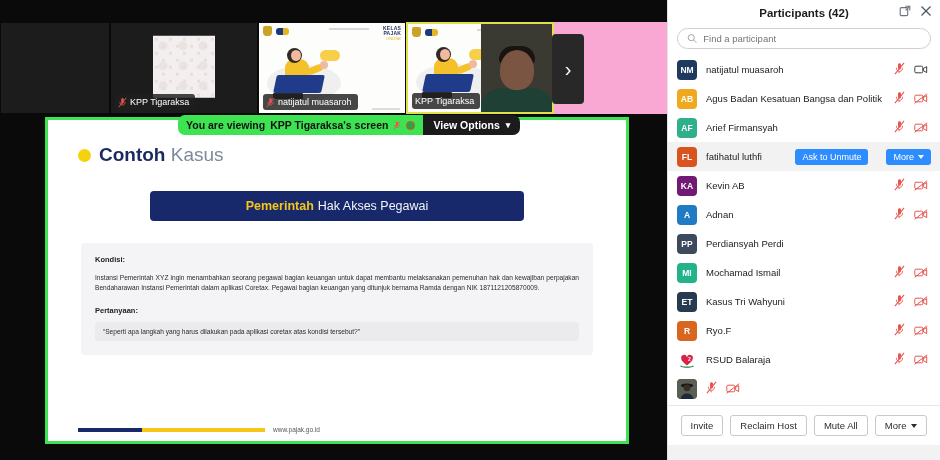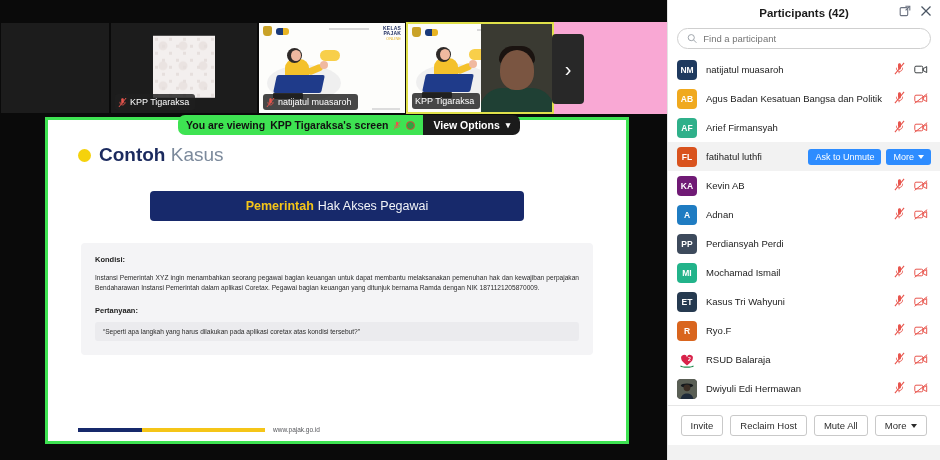--- a/index.html
+++ b/index.html
@@ -182,21 +182,21 @@
   }
   .prow.highlight { background: #f2f2f2; }
   .avatar {
     width: 20px; height: 20px; border-radius: 4px;
     display: flex; align-items: center; justify-content: center;
     color: #fff; font-size: 8.5px; font-weight: bold; flex: 0 0 auto;
   }
   .avatar.img { background: #4b4b4b; overflow: hidden; position: relative; }
   .pname { flex: 1; font-size: 9.5px; color: #1c1c1c; white-space: nowrap; overflow: hidden; }
   .picons { display: flex; align-items: center; gap: 9px; margin-right: 3px; }
-  .row-actions { display: flex; align-items: center; gap: 5px; }
+  .row-actions { display: flex; align-items: center; gap: 18px; }
   .btn-blue {
     background: #2d8cff; color: #fff; border: none; border-radius: 3px;
     font-size: 9px; padding: 3px 7px; font-family: "Liberation Sans", sans-serif;
   }
   .btn-blue.more { display: flex; align-items: center; gap: 4px; }
   #panel-footer {
     height: 40px; border-top: 1px solid #e6e6e6;
     display: flex; align-items: center; justify-content: space-around;
     padding: 0 9px; background: #fff;
   }
@@ -562,21 +562,20 @@
         </div>
         <div class="prow">
           <span class="avatar img">
             <svg width="20" height="20" viewBox="0 0 20 20">
   <rect width="20" height="20" rx="4" fill="#5a5f55"></rect>
   <ellipse cx="10" cy="6.6" rx="6.2" ry="2.1" fill="#14181c"></ellipse>
   <circle cx="10" cy="8.8" r="3.4" fill="#3a2d24"></circle>
   <path d="M3.6 20c.8-4 3.3-5.6 6.4-5.6s5.6 1.6 6.4 5.6z" fill="#1e2a3a"></path>
 </svg>
           </span>
-          <span class="pname">Dwiyuli Edi Hermawan</span>
           <span class="picons">
             <span><svg width="11" height="13" viewBox="0 0 10 12">
   <path d="M5 1.2c-.8 0-1.4.6-1.4 1.4v3c0 .8.6 1.4 1.4 1.4s1.4-.6 1.4-1.4v-3C6.4 1.8 5.8 1.2 5 1.2z" fill="#e8554d"></path>
   <path d="M2.2 5.3v.6c0 1.6 1.3 2.8 2.8 2.8s2.8-1.2 2.8-2.8v-.6" stroke="#e8554d" stroke-width=".9" fill="none"></path>
   <line x1="4.6" y1="8.7" x2="4.6" y2="10.4" stroke="#e8554d" stroke-width=".9"></line>
   <line x1="0.8" y1="11.2" x2="9.2" y2="0.8" stroke="#e8554d" stroke-width="1"></line>
 </svg></span>
             <span><svg width="14" height="11" viewBox="0 0 14 11">
   <rect x="0.8" y="2.2" width="8" height="6.6" rx="1.2" fill="none" stroke="#e8554d" stroke-width="1"></rect>
   <path d="M9.3 4.6l3.4-2v6l-3.4-2z" fill="none" stroke="#e8554d" stroke-width="1"></path>

